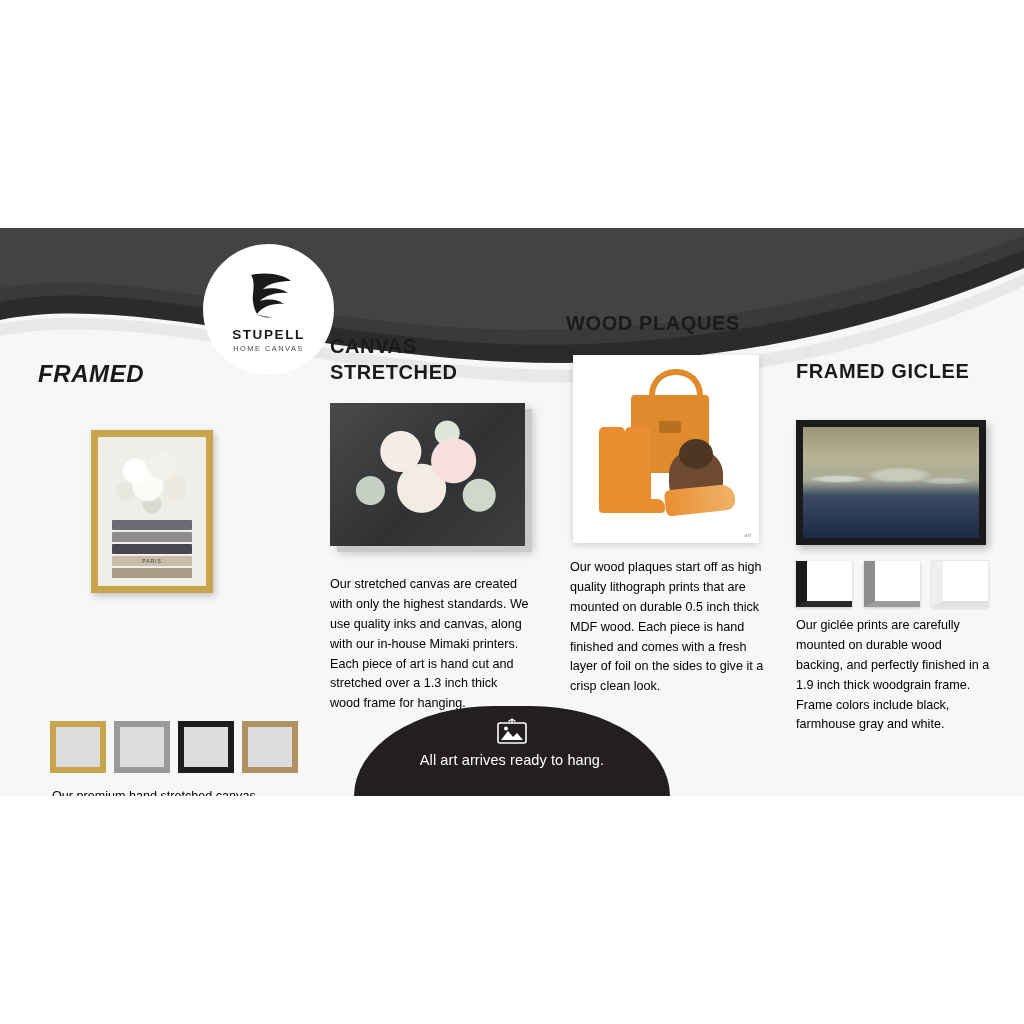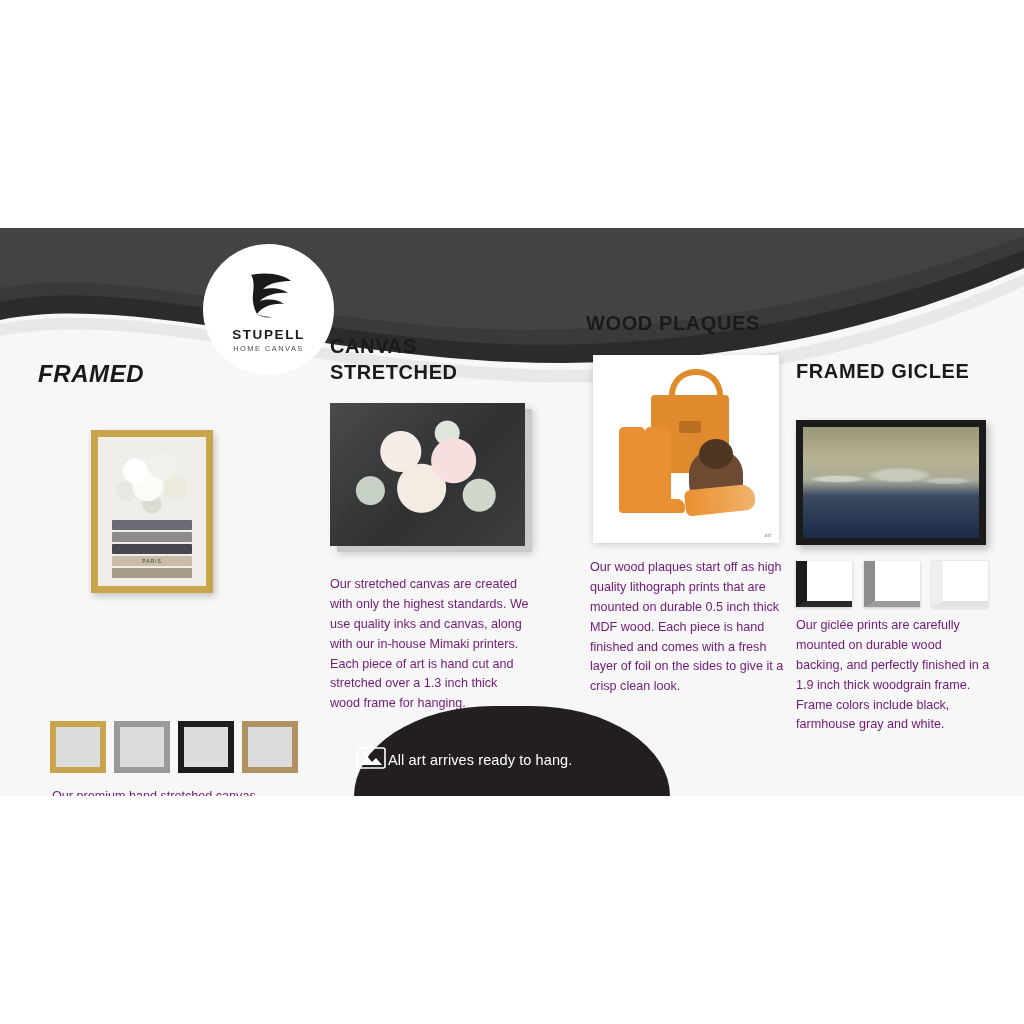--- a/index.html
+++ b/index.html
@@ -45,20 +45,21 @@
     position: absolute;
     left: 50%;
     transform: translateX(-50%);
     bottom: 0;
     width: 316px;
     height: 90px;
     background: #231f20;
     border-top-left-radius: 170px 110px;
     border-top-right-radius: 170px 110px;
     display: flex;
+    flex-direction: column;
     align-items: center;
     justify-content: flex-start;
     padding-top: 12px;
     box-sizing: border-box;
   }
   #ready-band .ready-text {
     color: #ffffff;
     font-size: 14.5px;
     letter-spacing: .1px;
     margin-top: 6px;
@@ -103,21 +104,21 @@
     font-size: 20px;
     font-weight: 700;
     letter-spacing: .6px;
     color: #1a1a1a;
     line-height: 1.3;
     text-transform: uppercase;
   }
   .col-body {
     font-size: 12.6px;
     line-height: 1.58;
-    color: #701a75;
+    color: #000000;
   }
 
   
   #col1 { left: 38px; top: 130px; width: 250px; }
   #col1 .col-title { font-size: 24px; font-style: italic; }
 
   #c1-art {
     position: absolute;
     left: 53px;
     top: 72px;
@@ -208,21 +209,21 @@
       radial-gradient(circle at 33% 30%, #f6ece8 0 20px, rgba(0,0,0,0) 21px),
       radial-gradient(circle at 66% 38%, #f7dfe0 0 22px, rgba(0,0,0,0) 23px),
       radial-gradient(circle at 46% 62%, #f3ece3 0 24px, rgba(0,0,0,0) 25px),
       radial-gradient(circle at 82% 68%, #cfd8cb 0 16px, rgba(0,0,0,0) 17px),
       radial-gradient(circle at 14% 64%, #c6d0c4 0 14px, rgba(0,0,0,0) 15px),
       radial-gradient(circle at 62% 14%, #dfe5da 0 12px, rgba(0,0,0,0) 13px);
   }
   #c2-text { position: absolute; left: 0px; top: 242px; width: 200px; }
 
   
-  #col3 { left: 566px; top: 82px; width: 200px; margin-left: 20px; }
+  #col3 { left: 566px; top: 82px; width: 200px; }
   #c3-art {
     position: absolute;
     left: 7px;
     top: 45px;
     width: 186px;
     height: 188px;
     background: #ffffff;
     box-shadow: 0 2px 7px rgba(0,0,0,.16);
     overflow: hidden;
   }

